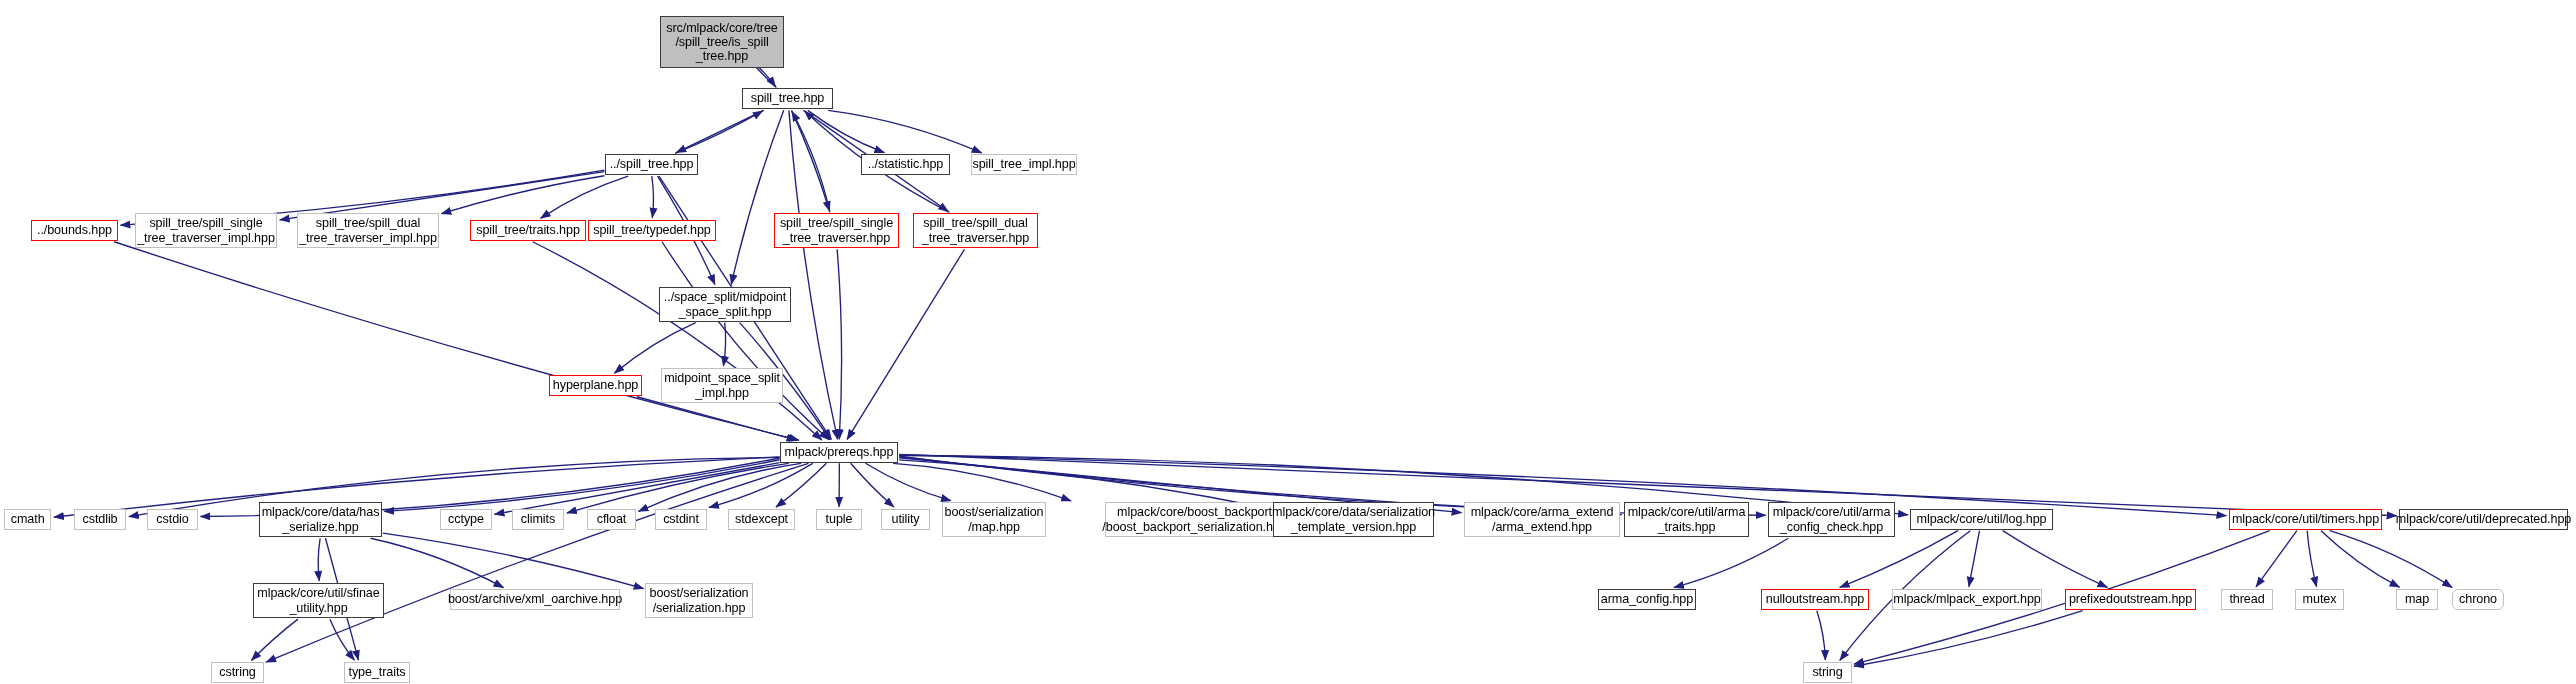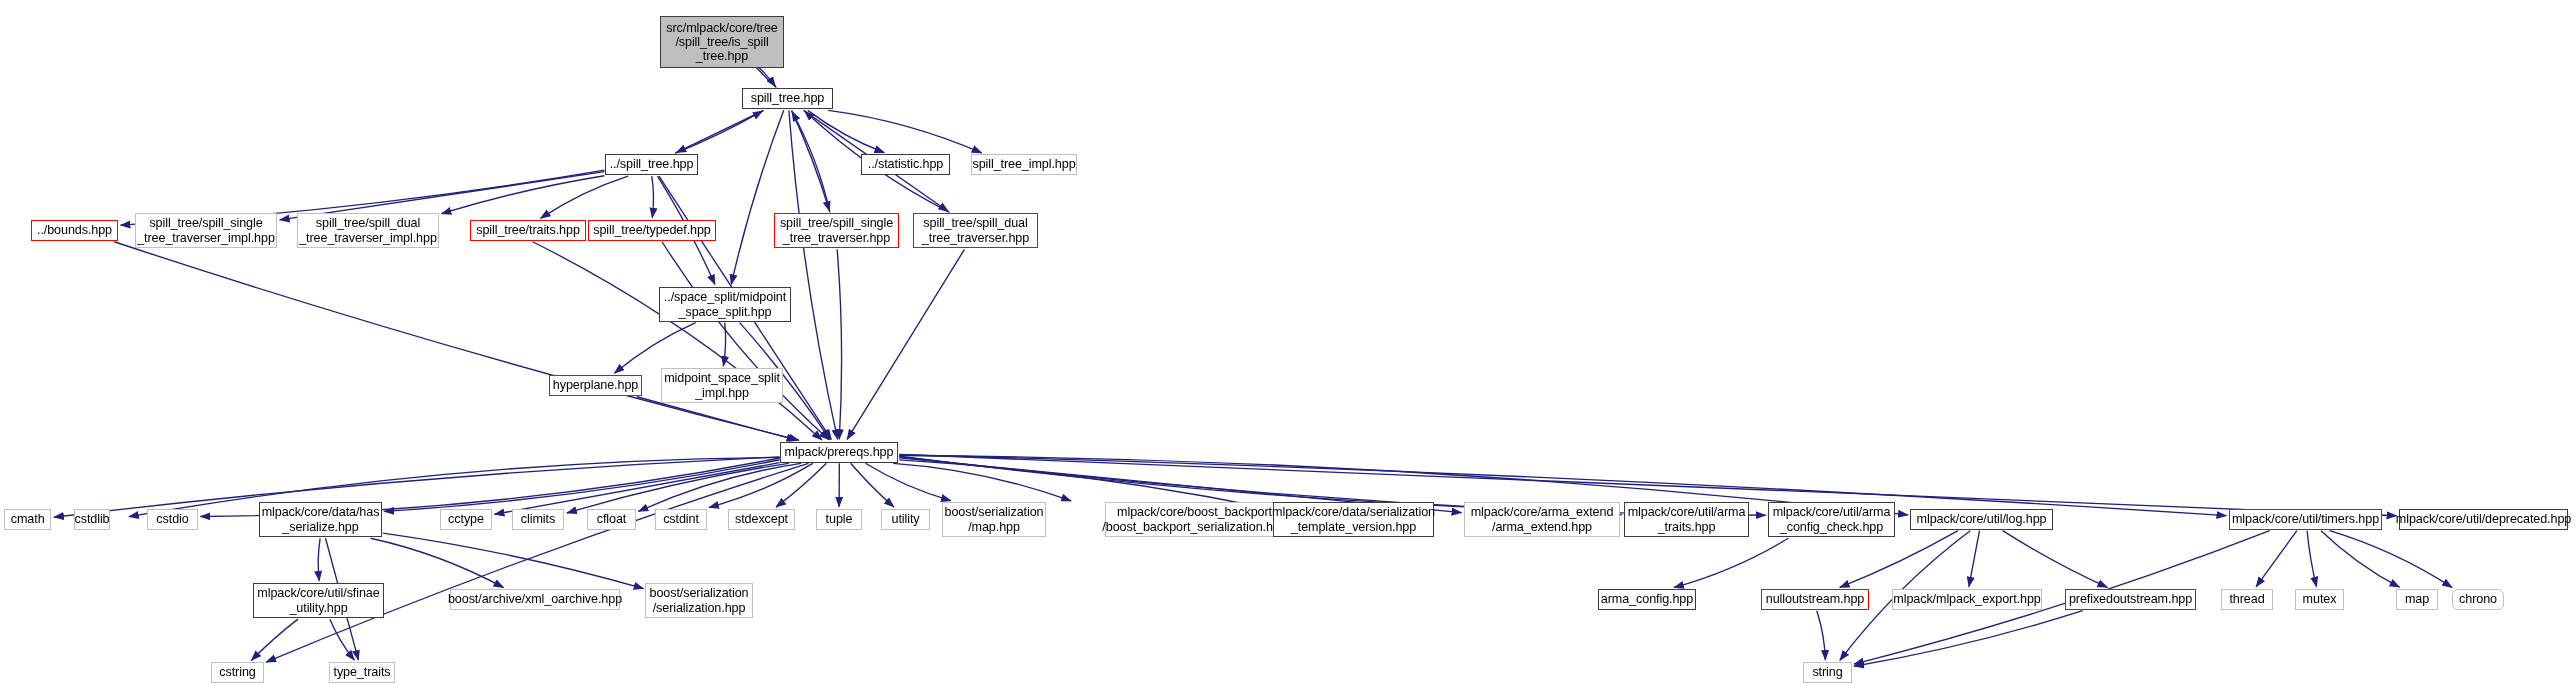--- a/index.html
+++ b/index.html
@@ -132,21 +132,21 @@
 _tree_traverser.hpp</div>
       <div class="node b-red" style="left: 913px; top: 213px; width: 125px; height: 35px;">spill_tree/spill_dual
 _tree_traverser.hpp</div>
       <div class="node b-black" style="left: 659px; top: 287px; width: 132px; height: 35px;">../space_split/midpoint
 _space_split.hpp</div>
       <div class="node b-red" style="left: 549px; top: 375px; width: 93px; height: 21px;">hyperplane.hpp</div>
       <div class="node b-grey" style="left: 661px; top: 368px; width: 122px; height: 35px;">midpoint_space_split
 _impl.hpp</div>
       <div class="node b-black" style="left: 780px; top: 442px; width: 118px; height: 21px;">mlpack/prereqs.hpp</div>
       <div class="node b-grey" style="left: 4.2px; top: 509px; width: 47px; height: 21px;">cmath</div>
-      <div class="node b-grey" style="left: 74px; top: 509px; width: 36px; height: 21px;">cstdlib</div>
+      <div class="node b-grey" style="left: 74px; top: 509px; width: 52px; height: 21px;">cstdlib</div>
       <div class="node b-grey" style="left: 147px; top: 509px; width: 51px; height: 21px;">cstdio</div>
       <div class="node b-black" style="left: 259px; top: 502px; width: 123px; height: 35px;">mlpack/core/data/has
 _serialize.hpp</div>
       <div class="node b-grey" style="left: 440px; top: 509px; width: 52px; height: 21px;">cctype</div>
       <div class="node b-grey" style="left: 512px; top: 509px; width: 52px; height: 21px;">climits</div>
       <div class="node b-grey" style="left: 587px; top: 509px; width: 49px; height: 21px;">cfloat</div>
       <div class="node b-grey" style="left: 655px; top: 509px; width: 52px; height: 21px;">cstdint</div>
       <div class="node b-grey" style="left: 728px; top: 509px; width: 67px; height: 21px;">stdexcept</div>
       <div class="node b-grey" style="left: 816px; top: 509px; width: 46px; height: 21px;">tuple</div>
       <div class="node b-grey" style="left: 881px; top: 509px; width: 49px; height: 21px;">utility</div>
@@ -164,21 +164,21 @@
 _config_check.hpp</div>
       <div class="node b-black" style="left: 1910px; top: 509px; width: 143px; height: 21px;">mlpack/core/util/log.hpp</div>
       <div class="node b-red" style="left: 2229px; top: 509px; width: 153px; height: 21px;">mlpack/core/util/timers.hpp</div>
       <div class="node b-black" style="left: 2399px; top: 509px; width: 169px; height: 21px;">mlpack/core/util/deprecated.hpp</div>
       <div class="node b-black" style="left: 253px; top: 583px; width: 131px; height: 35px;">mlpack/core/util/sfinae
 _utility.hpp</div>
       <div class="node b-grey" style="left: 450px; top: 589px; width: 170px; height: 21px;">boost/archive/xml_oarchive.hpp</div>
       <div class="node b-grey" style="left: 645px; top: 583px; width: 108px; height: 35px;">boost/serialization
 /serialization.hpp</div>
       <div class="node b-grey" style="left: 211px; top: 662px; width: 53px; height: 21px;">cstring</div>
-      <div class="node b-grey" style="left: 329px; top: 662px; width: 66px; height: 21px;">type_traits</div>
+      <div class="node b-grey" style="left: 344px; top: 662px; width: 66px; height: 21px;">type_traits</div>
       <div class="node b-black" style="left: 1598px; top: 589px; width: 98px; height: 21px;">arma_config.hpp</div>
       <div class="node b-red" style="left: 1761px; top: 589px; width: 108px; height: 21px;">nulloutstream.hpp</div>
       <div class="node b-grey" style="left: 1892px; top: 589px; width: 150px; height: 21px;">mlpack/mlpack_export.hpp</div>
       <div class="node b-red" style="left: 2065px; top: 589px; width: 131px; height: 21px;">prefixedoutstream.hpp</div>
       <div class="node b-grey" style="left: 2221px; top: 589px; width: 52px; height: 21px;">thread</div>
       <div class="node b-grey" style="left: 2295px; top: 589px; width: 49px; height: 21px;">mutex</div>
       <div class="node b-grey" style="left: 2396px; top: 589px; width: 42px; height: 21px;">map</div>
       <div class="node b-grey" style="left: 2452px; top: 589px; width: 52px; height: 21px; border-radius: 6px;">chrono</div>
       <div class="node b-grey" style="left: 1803px; top: 662px; width: 49px; height: 21px;">string</div>
     </div>

